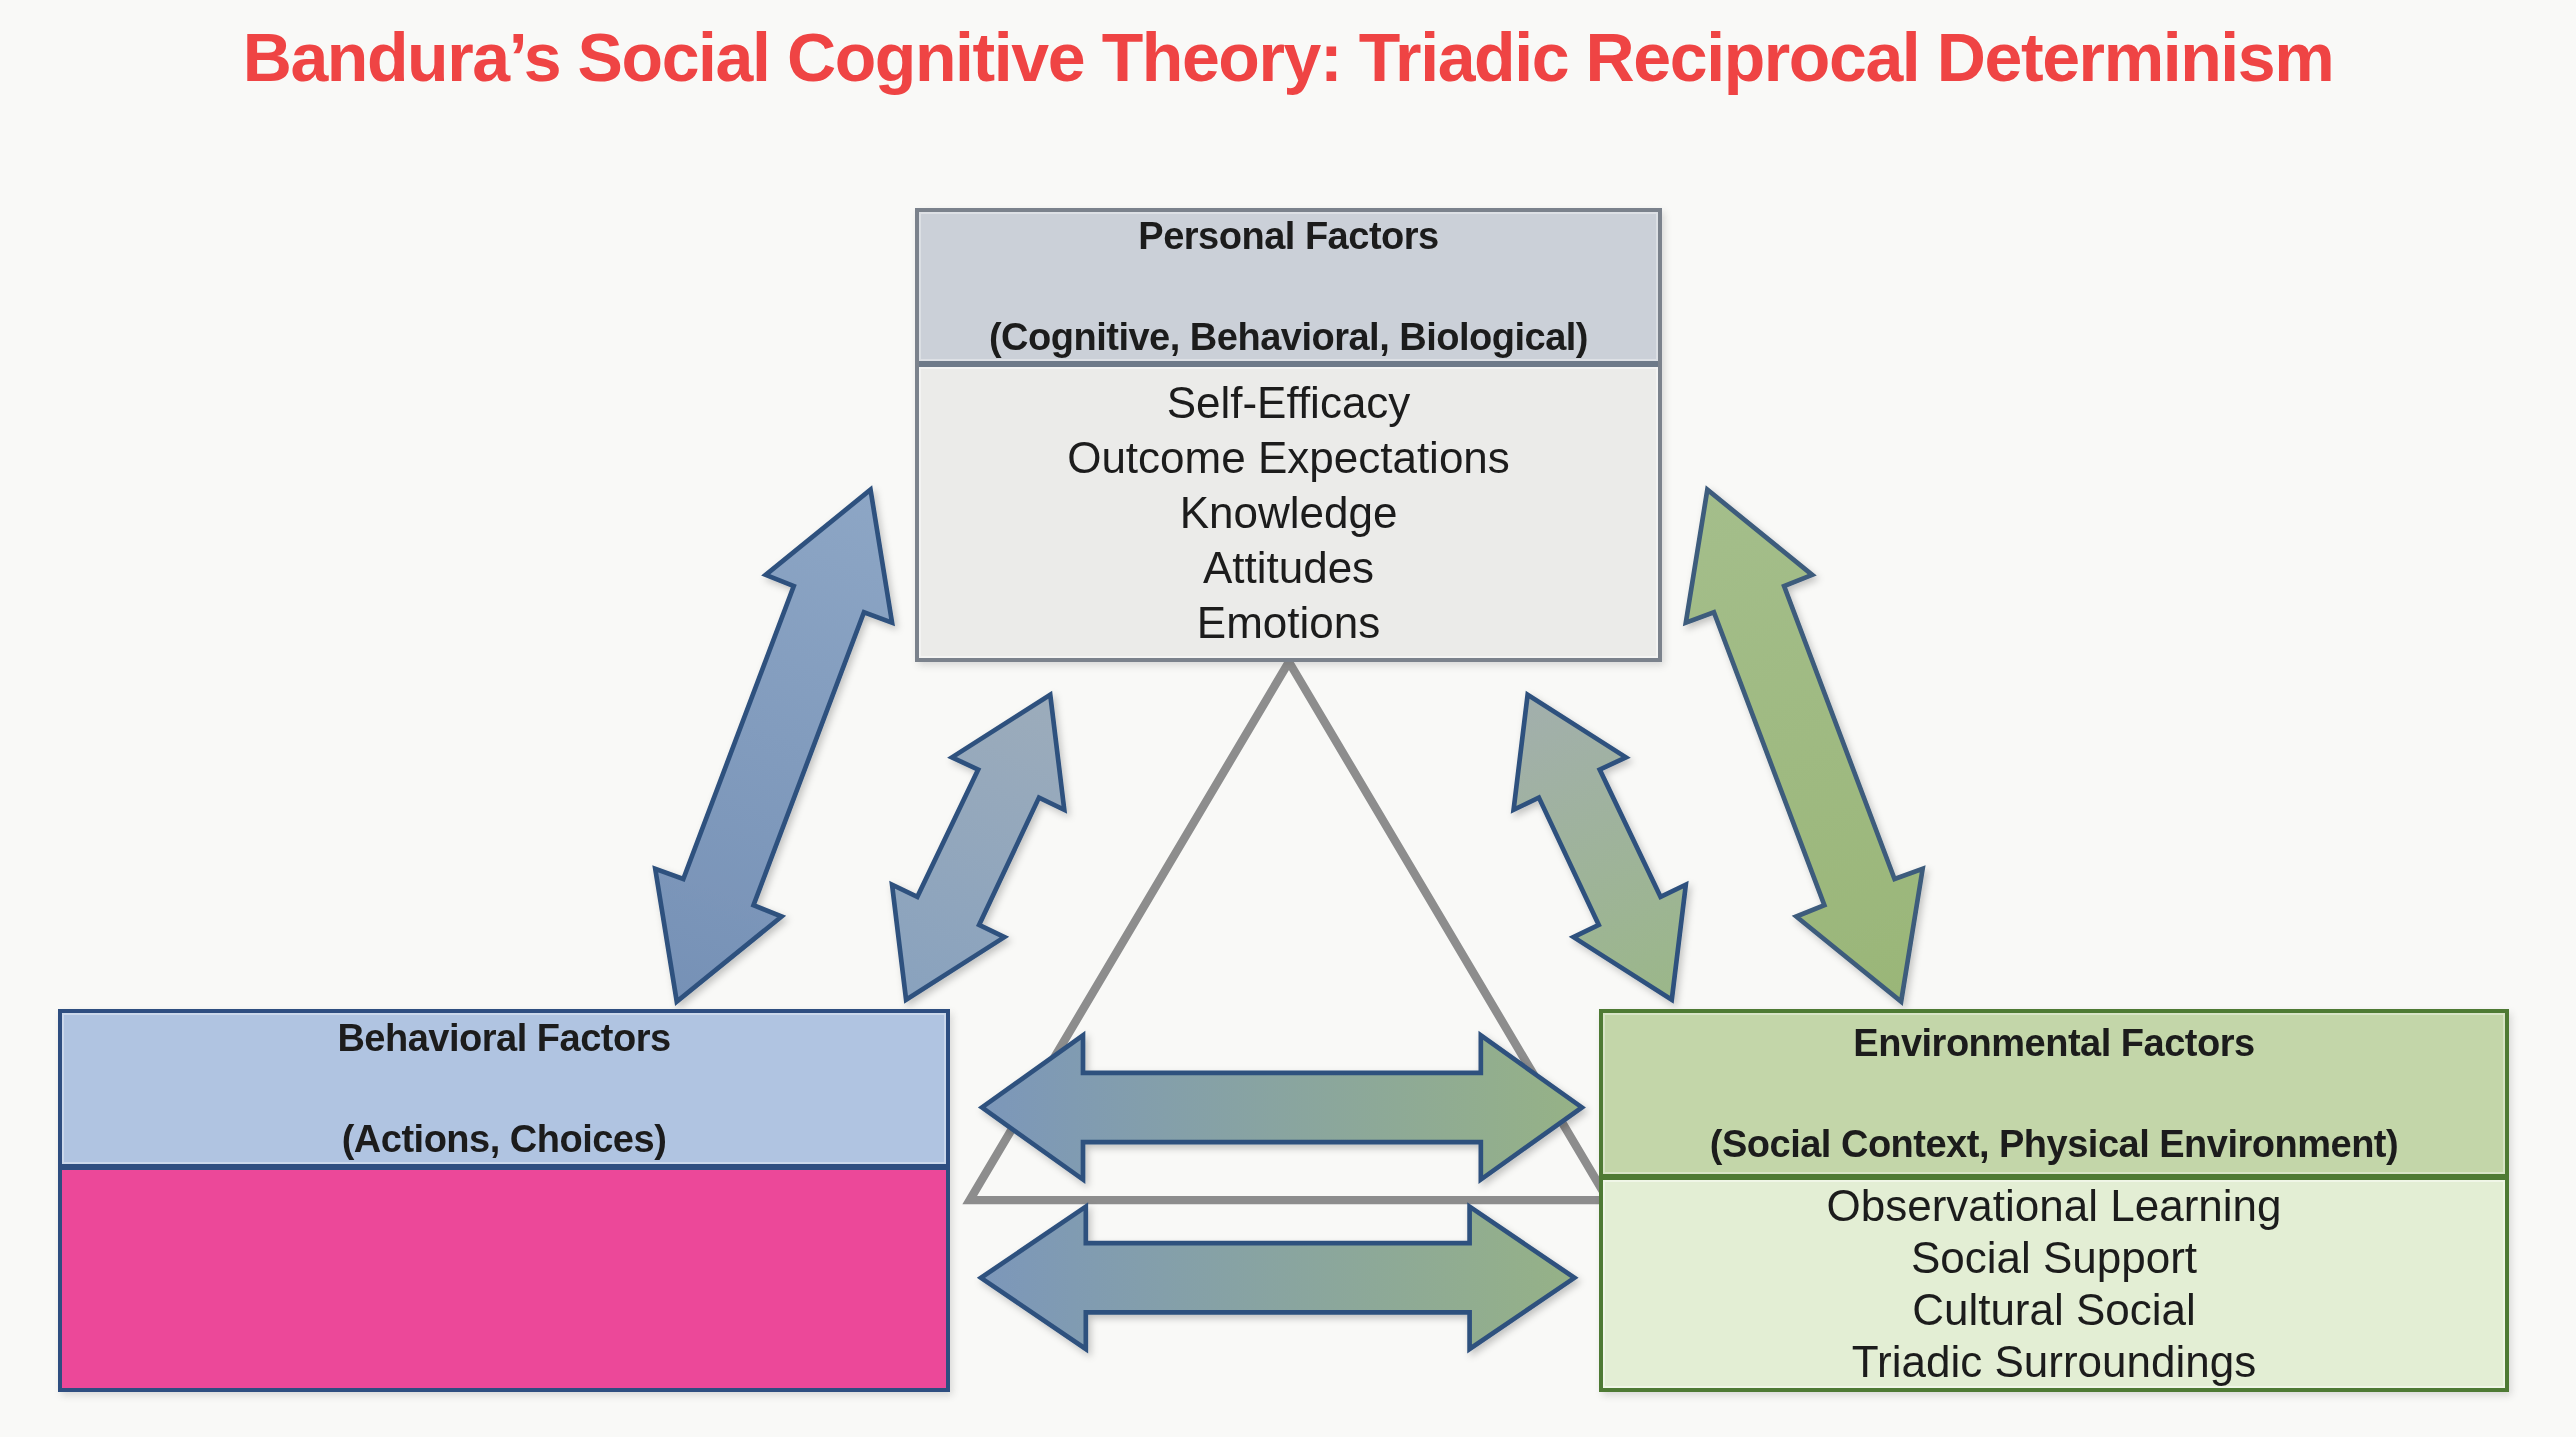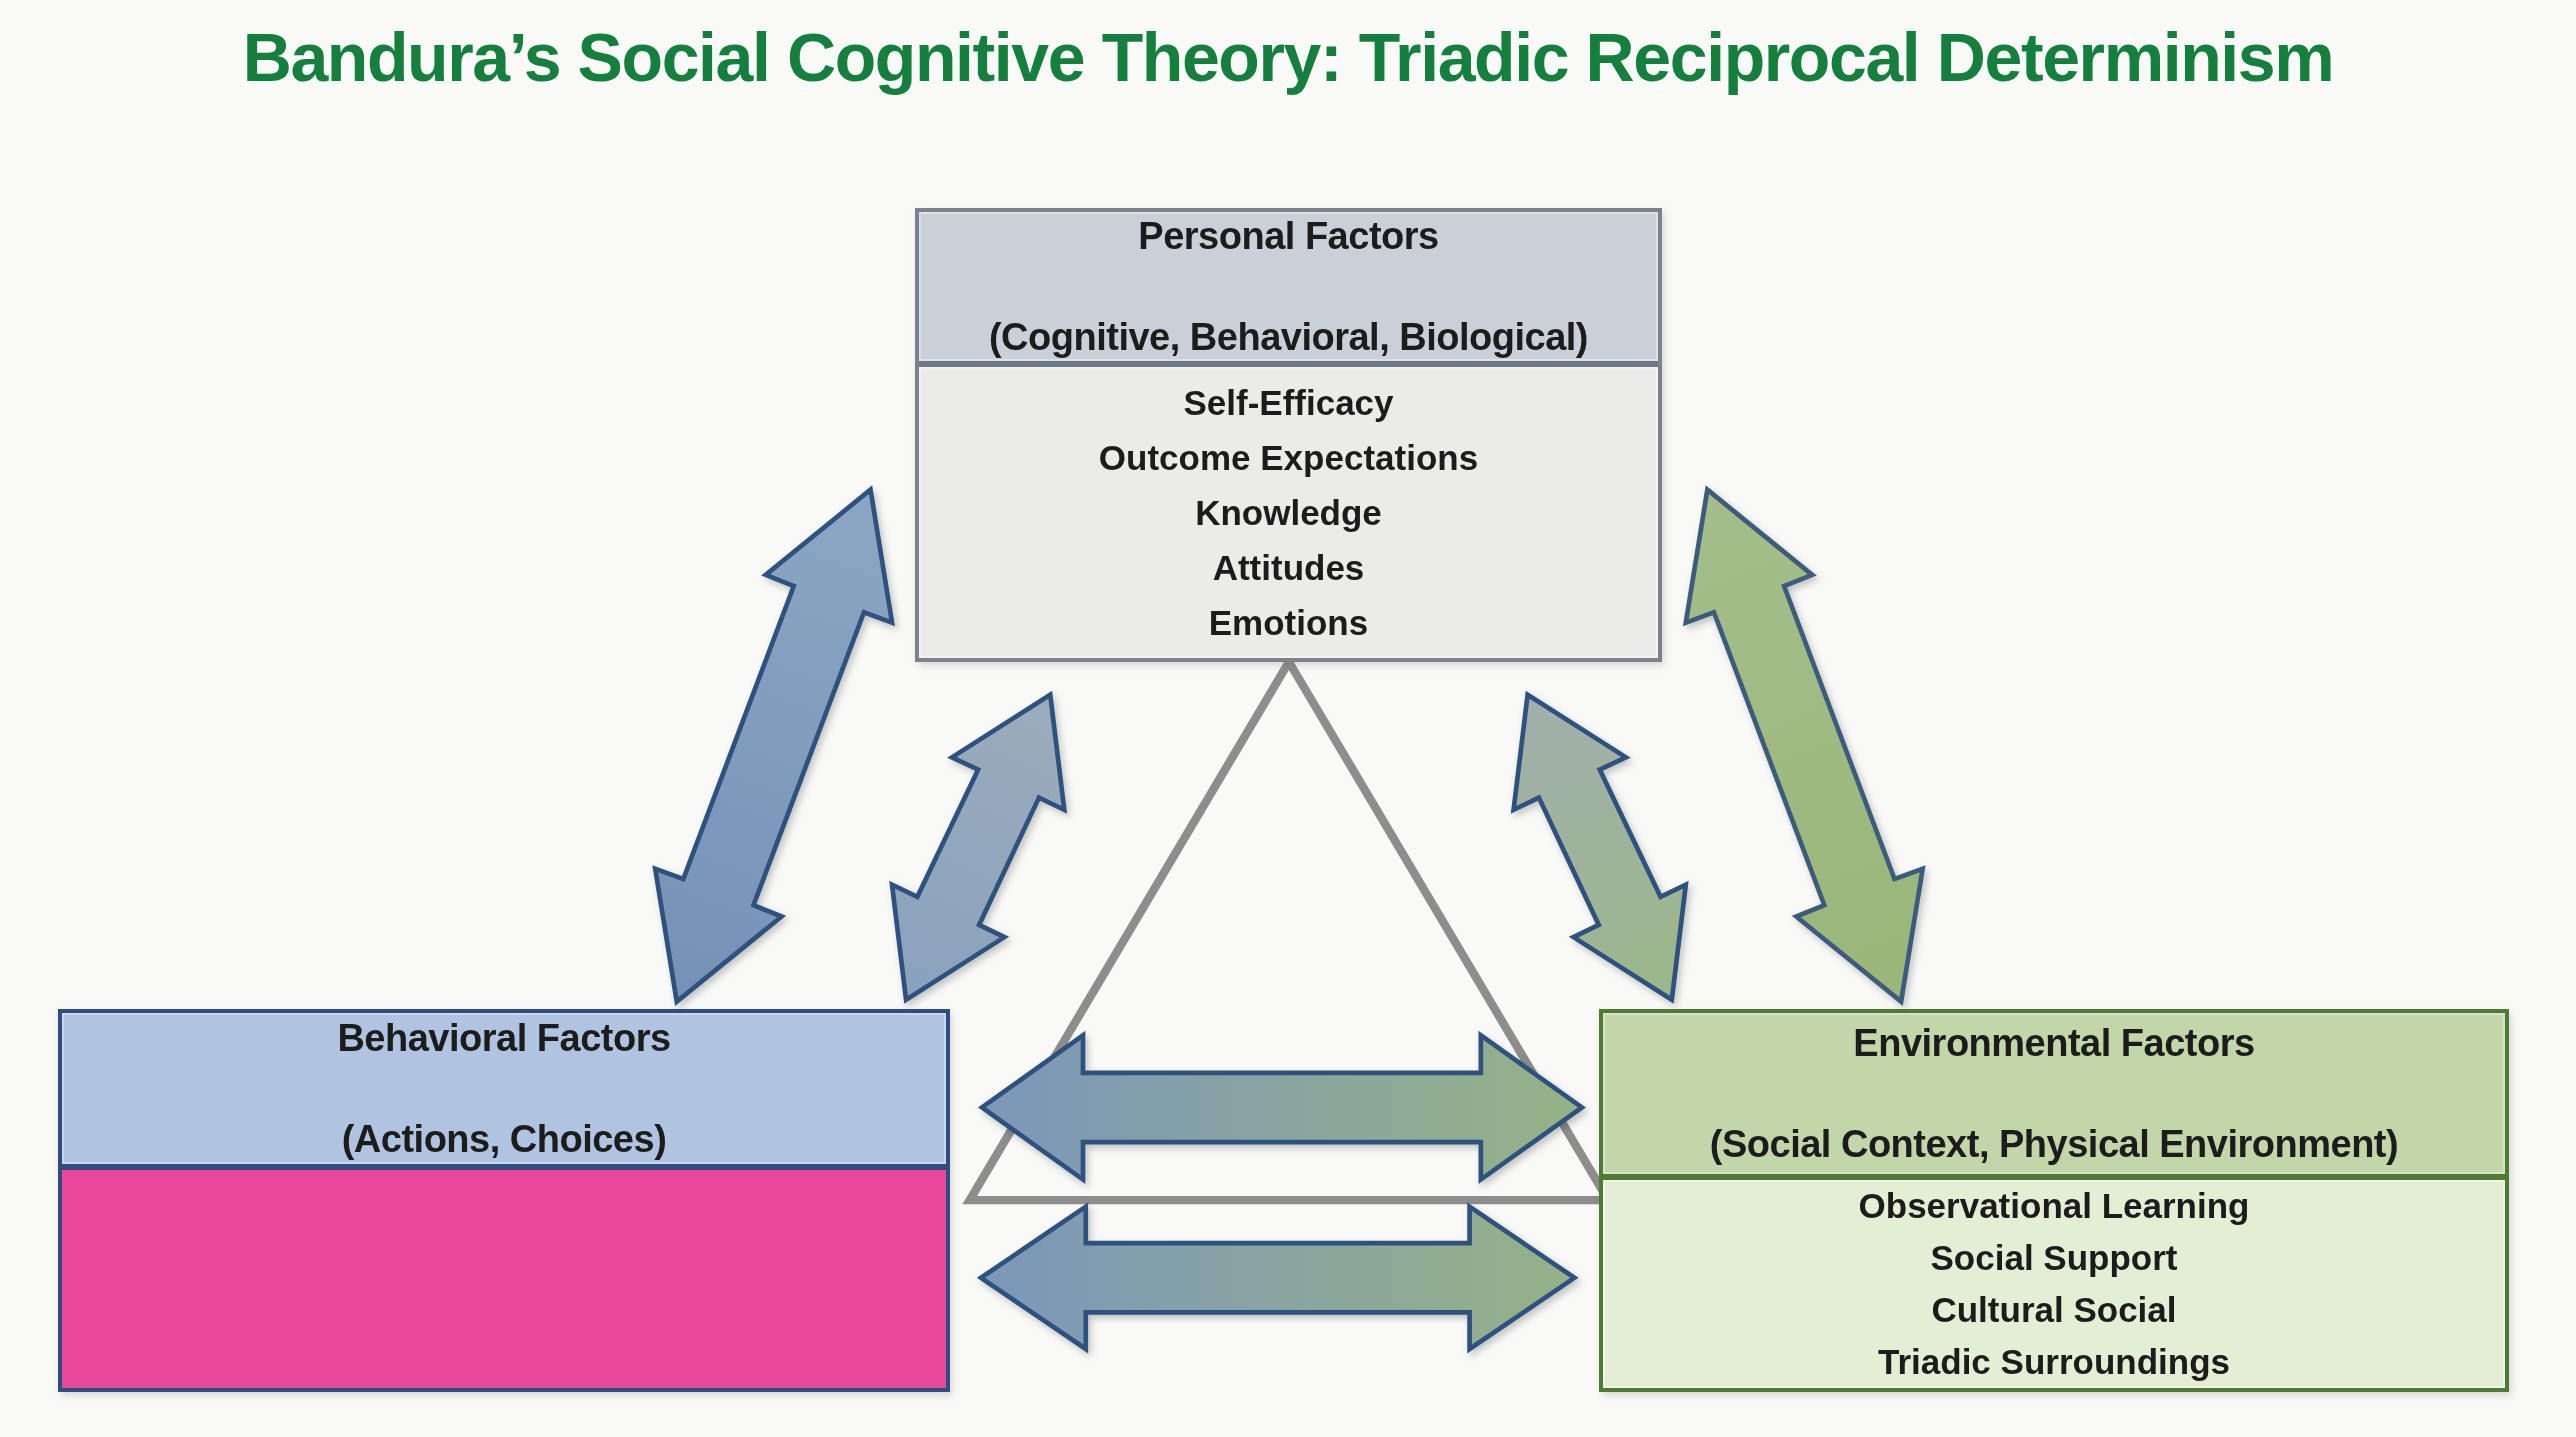--- a/index.html
+++ b/index.html
@@ -19,21 +19,21 @@
   .page-title {
     position: absolute;
     top: 17px;
     left: 0;
     width: 100%;
     text-align: center;
     font-size: 68px;
     font-weight: bold;
     letter-spacing: -1.4px;
     line-height: 1.2;
-    color: #15803d;
+    color: #ef4444;
   }
   .connectors {
     position: absolute;
     left: 0;
     top: 0;
     width: 2576px;
     height: 1438px;
   }
   .box {
     position: absolute;
@@ -62,22 +62,22 @@
     box-shadow: inset 0 0 0 1.9px rgba(255,255,255,0.45);
   }
   .box-title, .box-subtitle {
     font-size: 38px;
     font-weight: bold;
     line-height: 58px;
     letter-spacing: -0.5px;
     white-space: nowrap;
   }
   .list-item {
-    font-size: 35px;
-    font-weight: bold;
+    font-size: 44px;
+    font-weight: normal;
     white-space: nowrap;
   }
   
   .box.personal {
     left: 915px; top: 208px;
     width: 747px; height: 454px;
     border: 4.7px solid #7b828c;
     background: #ebebe9;
   }
   .box.personal .box-header {

